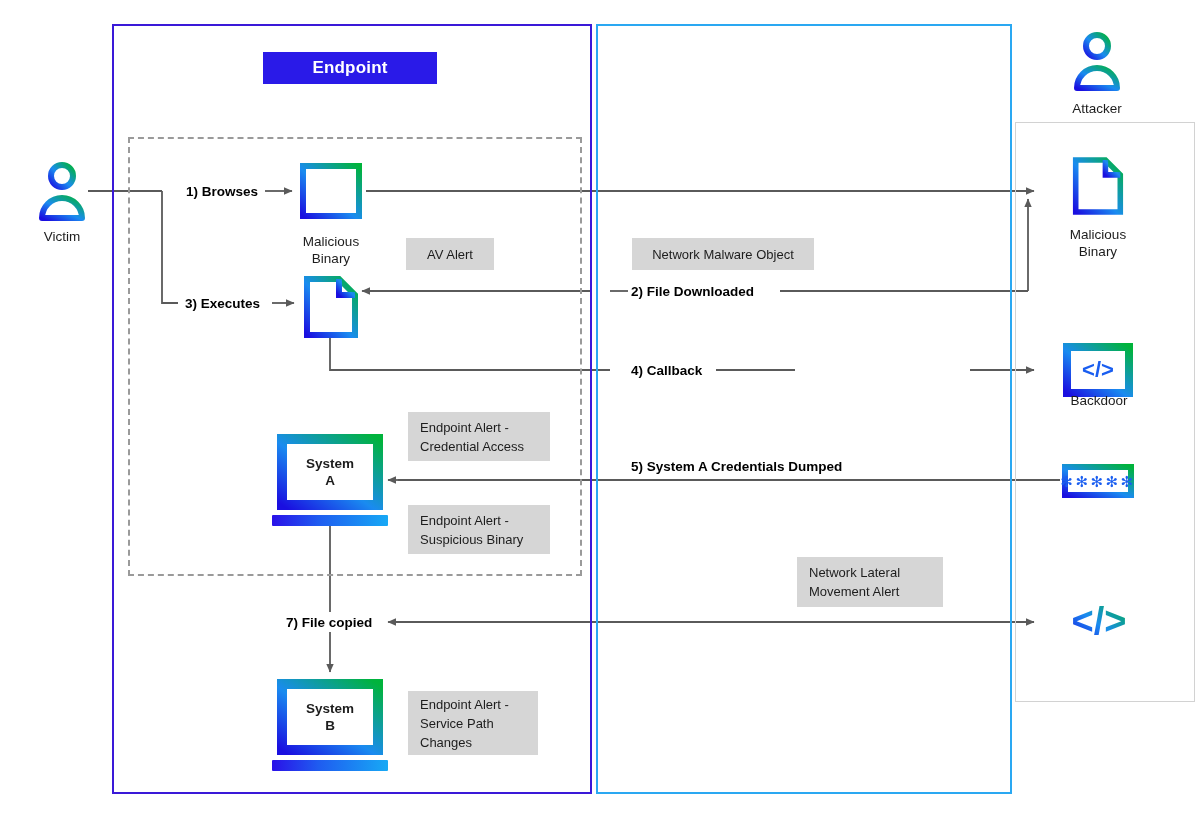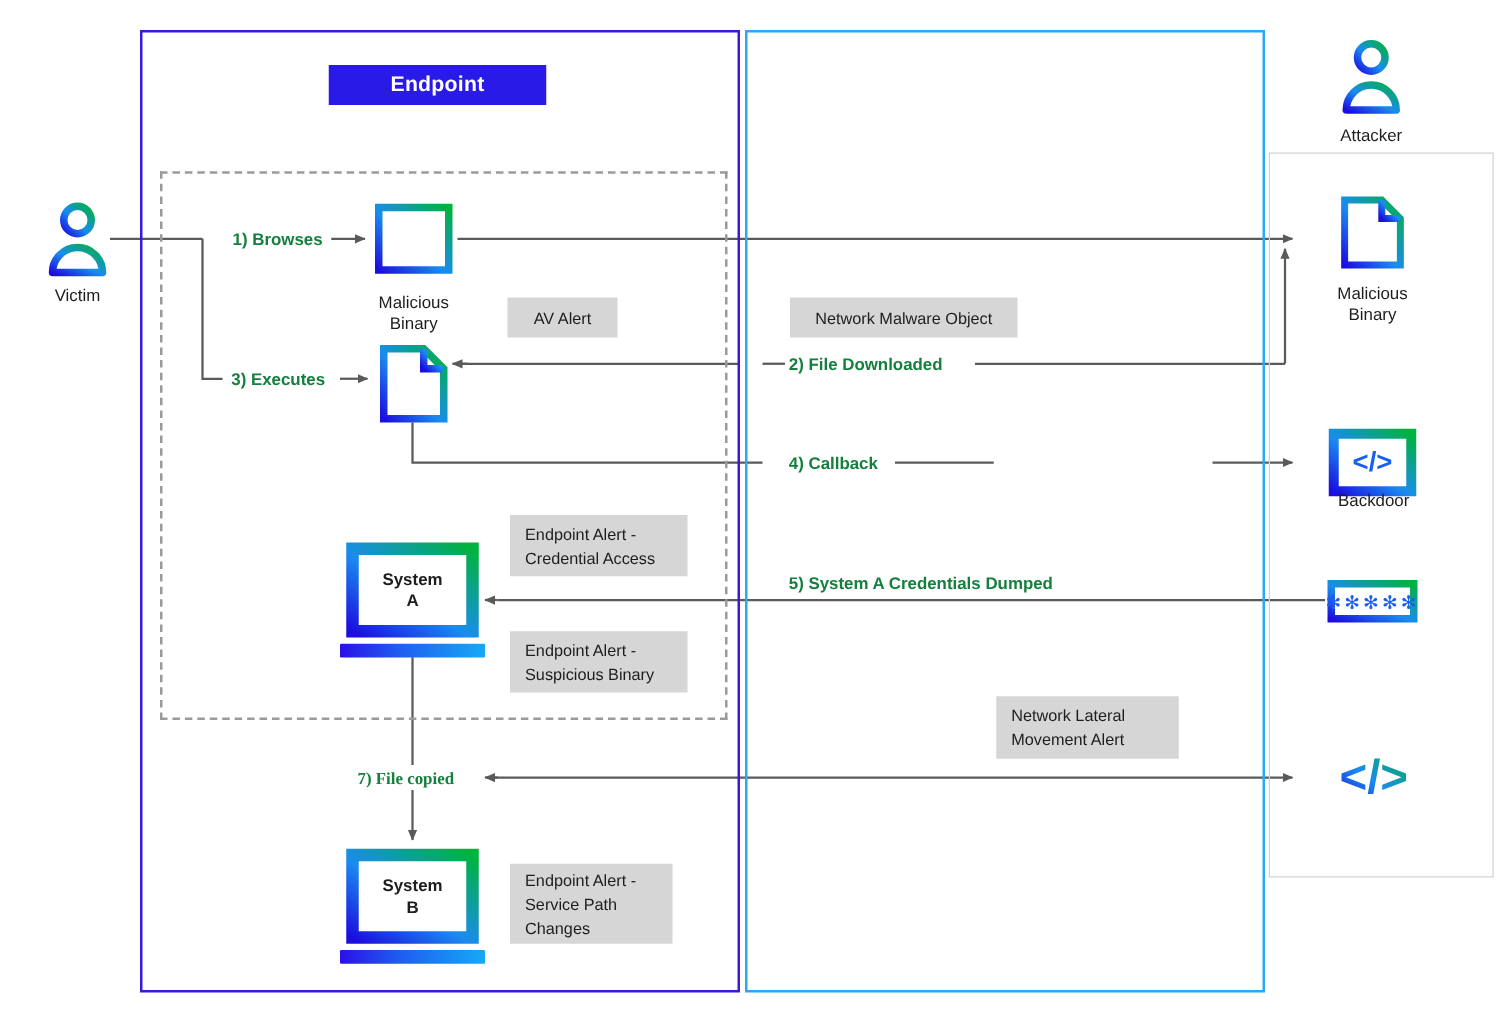--- a/index.html
+++ b/index.html
@@ -63,21 +63,21 @@
   #title-network {
     left: 714px; top: 52px; width: 176px; height: 44px;
     background: #0d9ef0;
   }
 
   
   .step-label {
     position: absolute;
     font-size: 13.5px;
     font-weight: bold;
-    color: #15803d;
+    color: #000000;
     white-space: pre;
     line-height: 17px;
   }
   .node-label {
     position: absolute;
     font-size: 13.5px;
     color: #1d1d1d;
     text-align: center;
     line-height: 17px;
     white-space: pre;
@@ -259,21 +259,21 @@
 
   <div class="step-label" style="left:631px; top:283px;">2) File Downloaded</div>
 
   <div class="step-label" style="left:185px; top:295px;">3) Executes</div>
 
   <div class="step-label" style="left:631px; top:362px;">4) Callback</div>
 
   <div class="step-label" style="left:631px; top:458px;">5) System A Credentials Dumped</div>
 
 
-  <div class="step-label" style="left:286px; top:614px;font-family:Liberation Serif, serif;">7) File copied</div>
+  <div class="step-label" style="left:286px; top:614px;">7) File copied</div>
 
   <div class="alert-chip" style="left:406px; top:238px; width:88px; height:32px; justify-content:center;">AV Alert</div>
 
   <div class="alert-chip" style="left:632px; top:238px; width:182px; height:32px; justify-content:center;">Network Malware Object</div>
 
 
   <div class="alert-chip" style="left:408px; top:412px; width:142px; height:49px;">Endpoint Alert -
 Credential Access</div>
 
   <div class="alert-chip" style="left:408px; top:505px; width:142px; height:49px;">Endpoint Alert -

